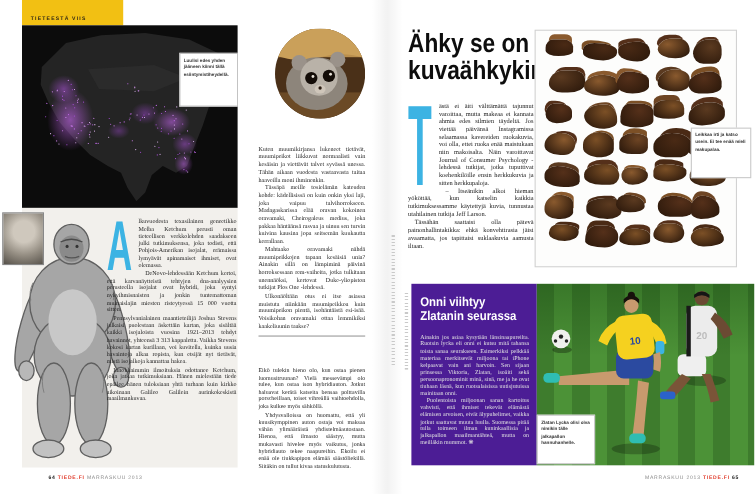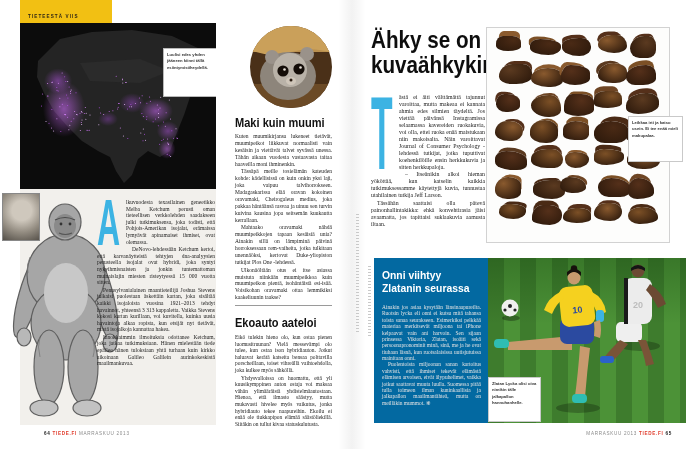--- a/index.html
+++ b/index.html
@@ -59,21 +59,21 @@
   .vcredit{width:3px;background:repeating-linear-gradient(0deg,#c9c9c9 0 1px,transparent 1px 3px);}
   
   #ahky-title{left:371px;top:27px;line-height:1.05;color:#0d0d0d;}
   #ahky-title .cond{transform:scaleX(0.86);font-size:24px;display:block;}
   #ahky-text{left:371px;top:94px;width:114px;font-size:5.8px;line-height:1.2;}
   #choc-panel{left:486px;top:27px;width:182px;height:214px;background:#fdfdfc;border:1px solid #d2d2d2;overflow:hidden;}
   .choc{position:absolute;}
   #choc-caption{left:628px;top:116px;width:47px;height:38px;background:#fff;border:1px solid #c9c9c9;
       padding:3px;font-size:4.2px;font-weight:bold;line-height:1.5;color:#333;}
   
-  #onni-panel{left:374px;top:258px;width:114px;height:165px;background:#0369a1;}
+  #onni-panel{left:374px;top:258px;width:114px;height:165px;background:#4c1d95;}
   #onni-title{position:absolute;left:8px;top:11px;color:#fff;line-height:1.15;}
   #onni-title .cond{transform:scaleX(0.9);font-size:11.5px;display:block;}
   #onni-text{position:absolute;left:8px;top:46px;width:99px;font-size:5.4px;line-height:1.18;color:#e3e3e3;}
   #onni-text p{margin:0;}
   .endmark{color:#e3e3e3;font-size:5.4px;}
   #soccer-photo{left:488px;top:258px;width:198px;height:165px;overflow:hidden;
       background:repeating-linear-gradient(90deg,#3e7c2d 0 16px,#4c9237 16px 32px);}
   #soccer-photo .shade{position:absolute;left:0;top:0;right:0;bottom:0;
       background:linear-gradient(180deg,rgba(0,40,0,.25),rgba(0,0,0,0) 40%);}
   #zlatan-caption{left:488px;top:377px;width:45px;height:37px;background:#fff;border:1px solid #c9c9c9;
@@ -156,35 +156,29 @@
       <circle cx="40" cy="44" r="17" fill="#b9b2a8"></circle>
       <circle cx="33" cy="45" r="5.6" fill="#140d08"></circle>
       <circle cx="49" cy="43" r="5.6" fill="#140d08"></circle>
       <circle cx="34.5" cy="43.5" r="1.3" fill="#e8e2d8"></circle>
       <circle cx="50.5" cy="41.5" r="1.3" fill="#e8e2d8"></circle>
       <ellipse cx="41" cy="55" rx="5" ry="4" fill="#cfc6ba"></ellipse>
       <circle cx="41" cy="54" r="1.5" fill="#2a1c12"></circle>
     </svg>
   </div>
 
-  <div id="maki-title" class="abs">
-    <span class="cond">Maki kuin muumi</span>
-  </div>
   <div id="maki-text" class="abs serif">
     <p>Kuten muumikirjansa lukeneet tietävät, muumipeikot liikkuvat normaalisti vain kesäisin ja viettävät talvet syvässä unessa. Tähän aikaan vuodesta vastaavasta taitaa haaveilla moni ihminenkin.</p>
     <p class="ind">Tässäpä meille tosielämän kateuden kohde: kädellisissä on kuin onkin yksi laji, joka vaipuu talvihorrokseen. Madagaskarissa elää oravan kokoinen oravamaki, Cheirogaleus medius, joka pakkaa häntäänsä rasvaa ja uinuu sen turvin kuivina kausina jopa seitsemän kuukautta kerrallaan.</p>
     <p class="ind">Mahtaako oravamaki nähdä muumipeikkojen tapaan kesäisiä unia? Ainakin sillä on lämpiminä päivinä horroksessaan rem-vaiheita, jotka tulkitaan unennäöksi, kertovat Duke-yliopiston tutkijat Plos One -lehdessä.</p>
     <p class="ind">Ulkonäöltään otus ei itse asiassa muistuta niinkään muumipeikkoa kuin muumipeikon pientä, isohäntäistä esi-isää. Voisikohan oravamaki ottaa lemmikiksi kaakeliuunin taakse?</p>
   </div>
 
   <div id="col-divider" class="abs"></div>
 
-  <div id="eko-title" class="abs">
-    <span class="cond">Ekoauto aateloi</span>
-  </div>
   <div id="eko-text" class="abs serif">
     <p>Eikö tulekin hieno olo, kun ostaa pienen luomusitruunan? Vielä messevämpi olo tulee, kun ostaa ison hybridiauton. Jotkut haluavat kerätä katseita bensaa polttavilla porscheillaan, toiset vihreällä vaihtoehdolla, joka kulkee myös sähköllä.</p>
     <p class="ind">Yhdysvalloissa on huomattu, että yli kuusikymppinen auton ostaja voi maksaa vähän ylimääräistä yhdistelmäautostaan. Hienoa, että ilmasto säästyy, mutta mukavasti hivelee myös vaikutus, jonka hybridiauto tekee naapureihin. Ekoilu ei enää ole tiukkapipon elämää säästöliekillä. Siitäkin on tullut kivaa statuskulutusta.</p>
   </div>
 
   <div id="gutter" class="abs"></div>
   <div class="abs vcredit" style="left:356px;top:212px;height:120px"></div>
   <div class="abs vcredit" style="left:368px;top:266px;height:70px"></div>
 
   <div id="ahky-title" class="abs">

